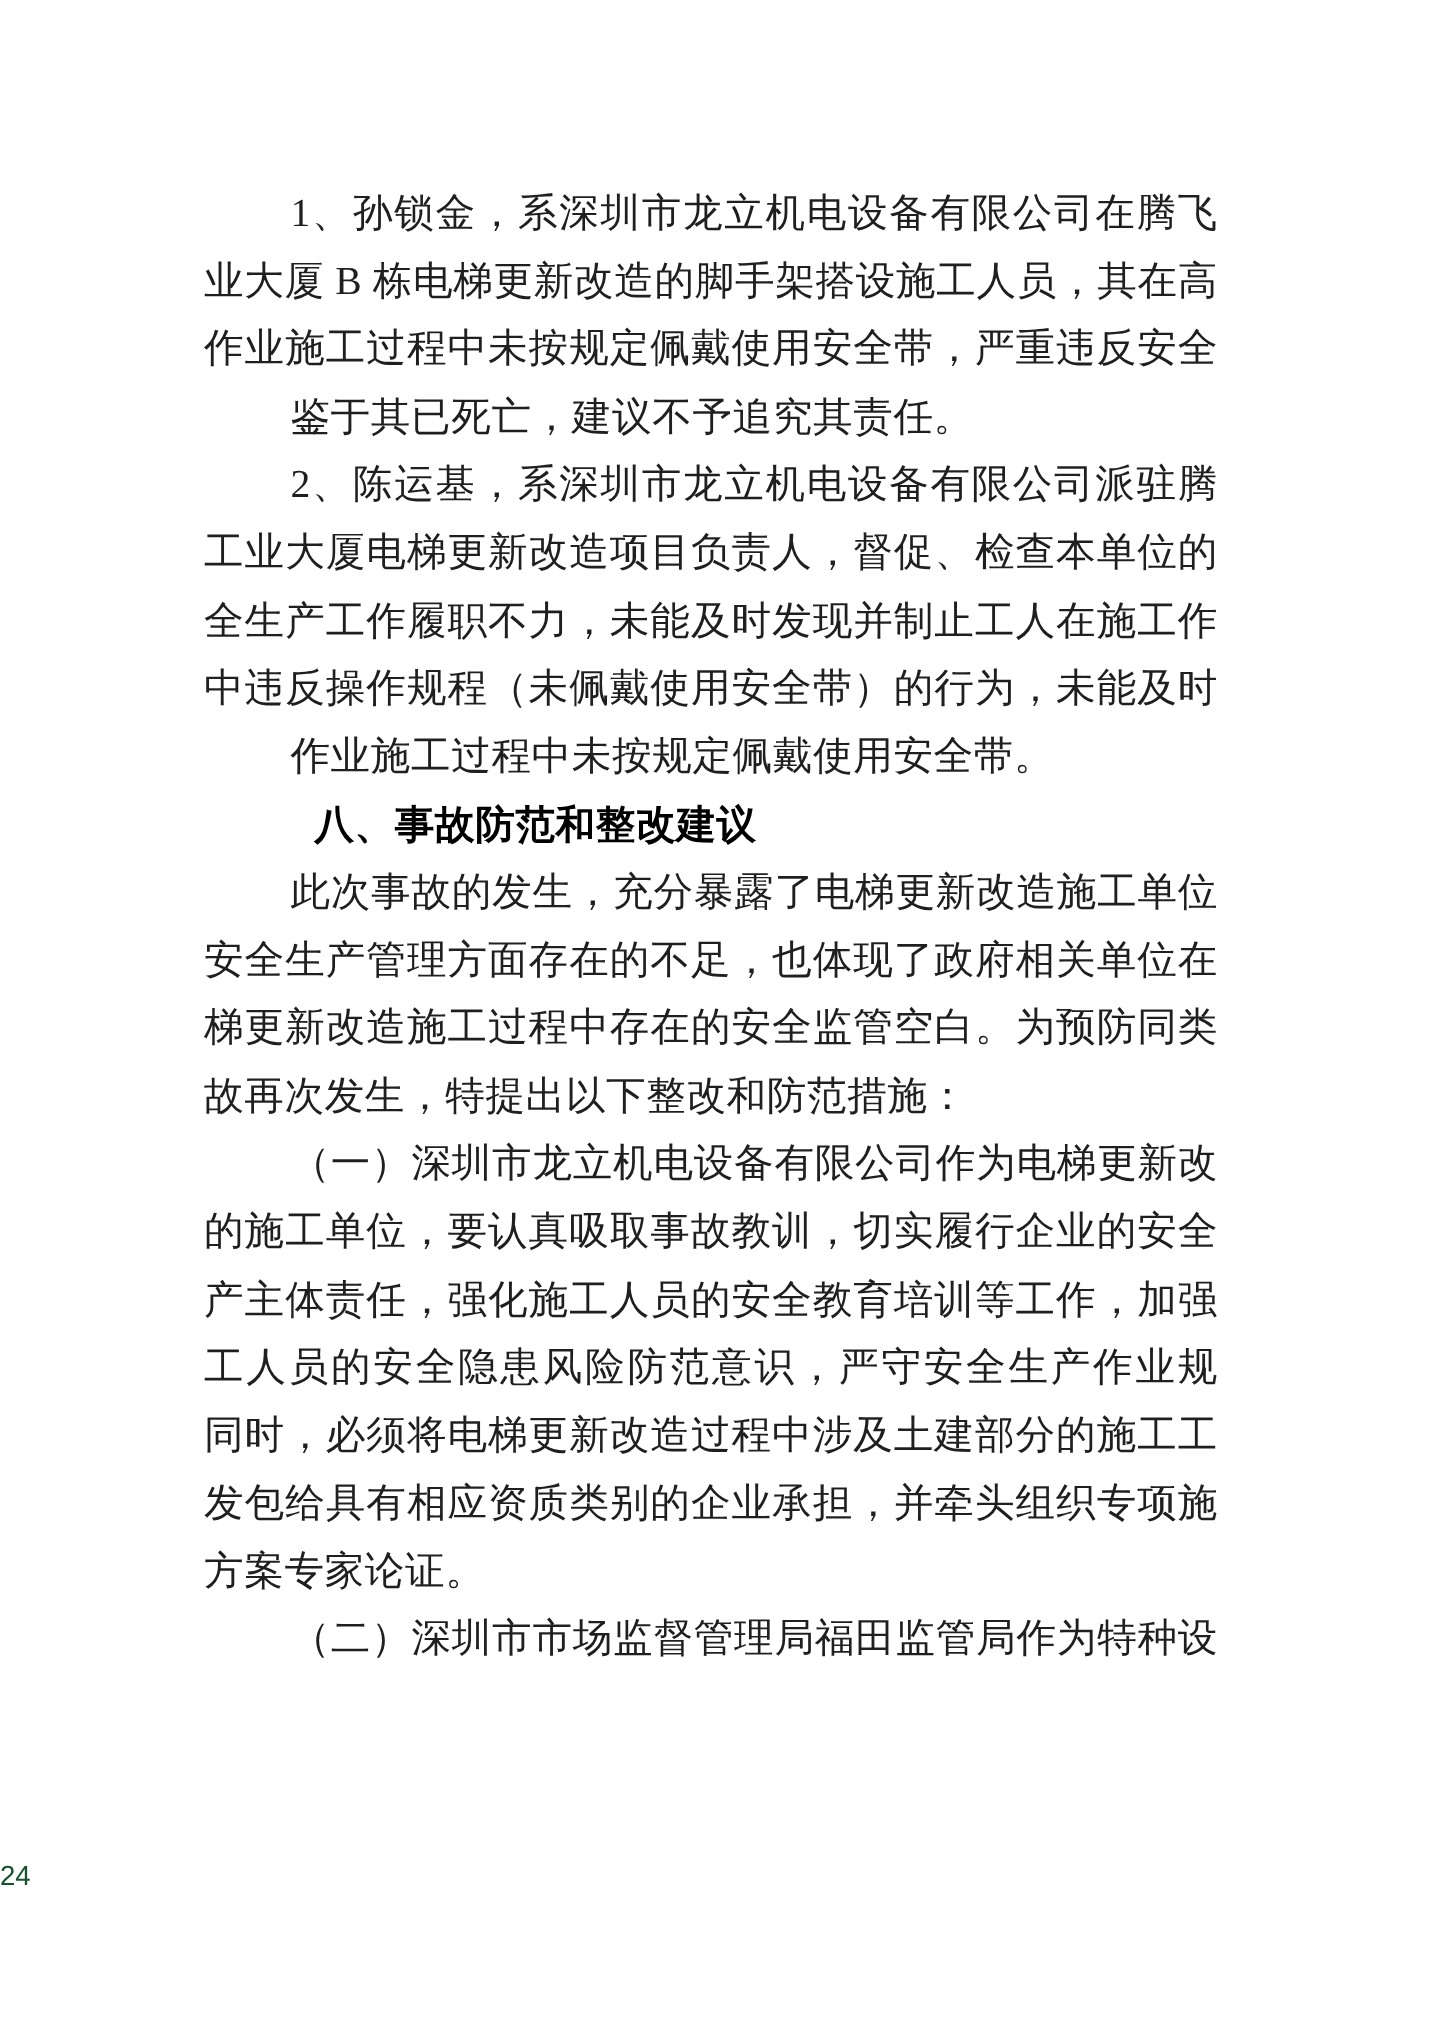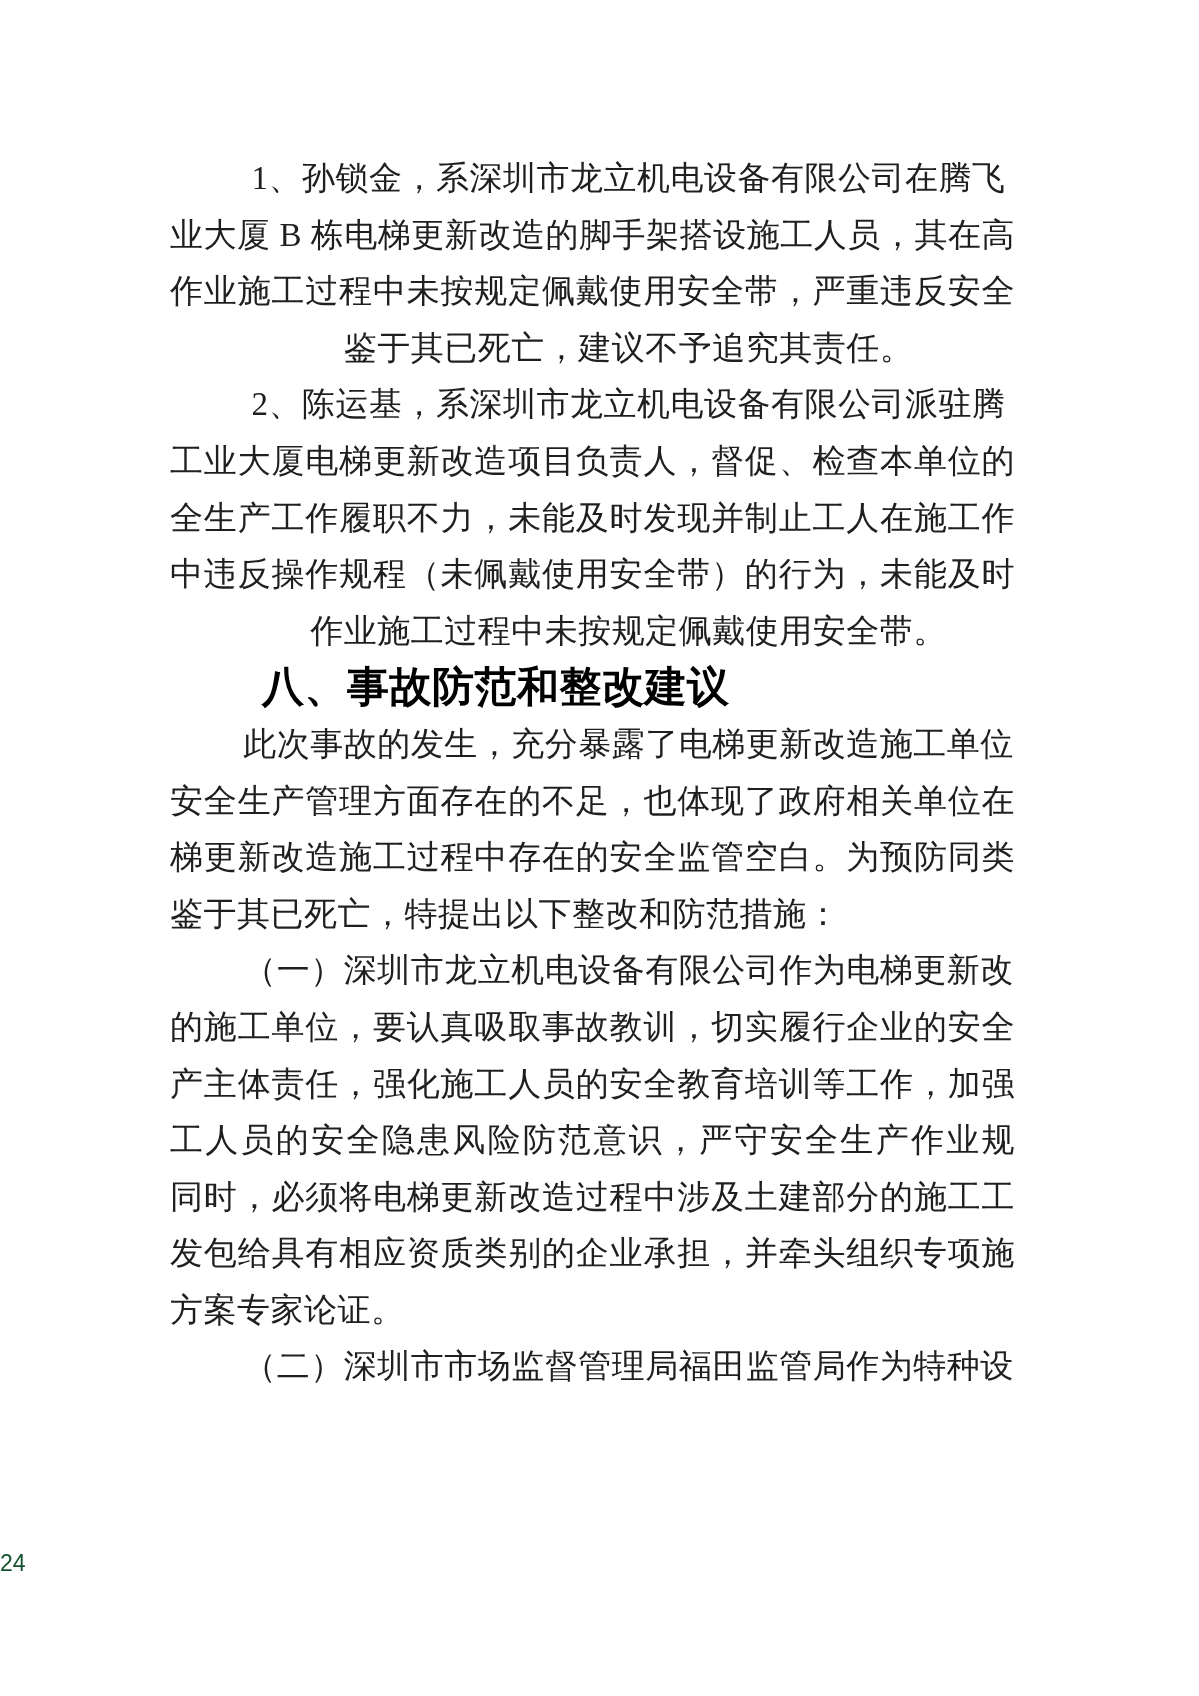--- a/index.html
+++ b/index.html
@@ -30,27 +30,27 @@
     letter-spacing: 0.5px;
     color: #1f1f1f;
   }
   .jst {
     white-space: normal;
     text-align: justify;
     text-align-last: justify;
     text-justify: inter-character;
     overflow: hidden;
   }
-  .fi { text-indent: 72px; text-align: center; }
+  .fi { text-indent: 72px; }
   .hd {
     font-family: "Liberation Sans", "DejaVu Sans", sans-serif;
     font-weight: bold;
     color: #000000;
     text-indent: 92px;
-    font-size: 42px;
+    font-size: 33px;
   }
   .footer {
     position: absolute;
     top: 1548px;
     left: 0;
     width: 1199px;
     text-align: left;
     font-family: "Liberation Sans", "DejaVu Sans", sans-serif;
     font-size: 23px;
     line-height: 30px;
@@ -68,21 +68,21 @@
     <div class="ln fi">鉴于其已死亡，建议不予追究其责任。</div>
     <div class="ln fi jst">2、陈运基，系深圳市龙立机电设备有限公司派驻腾飞</div>
     <div class="ln jst">工业大厦电梯更新改造项目负责人，督促、检查本单位的安</div>
     <div class="ln jst">全生产工作履职不力，未能及时发现并制止工人在施工作业</div>
     <div class="ln jst">中违反操作规程（未佩戴使用安全带）的行为，未能及时消</div>
     <div class="ln fi">作业施工过程中未按规定佩戴使用安全带。</div>
     <div class="ln hd">八、事故防范和整改建议</div>
     <div class="ln fi jst">此次事故的发生，充分暴露了电梯更新改造施工单位在</div>
     <div class="ln jst">安全生产管理方面存在的不足，也体现了政府相关单位在电</div>
     <div class="ln jst">梯更新改造施工过程中存在的安全监管空白。为预防同类事</div>
-    <div class="ln">鉴于其已死亡，特提出以下整改和防范措施：</div>
+    <div class="ln">故再次发生，特提出以下整改和防范措施：</div>
     <div class="ln fi jst">（一）深圳市龙立机电设备有限公司作为电梯更新改造</div>
     <div class="ln jst">的施工单位，要认真吸取事故教训，切实履行企业的安全生</div>
     <div class="ln jst">产主体责任，强化施工人员的安全教育培训等工作，加强施</div>
     <div class="ln jst">工人员的安全隐患风险防范意识，严守安全生产作业规程。</div>
     <div class="ln jst">同时，必须将电梯更新改造过程中涉及土建部分的施工工程</div>
     <div class="ln jst">发包给具有相应资质类别的企业承担，并牵头组织专项施工</div>
     <div class="ln">方案专家论证。</div>
     <div class="ln fi jst">（二）深圳市市场监督管理局福田监管局作为特种设备</div>
   </div>
 

